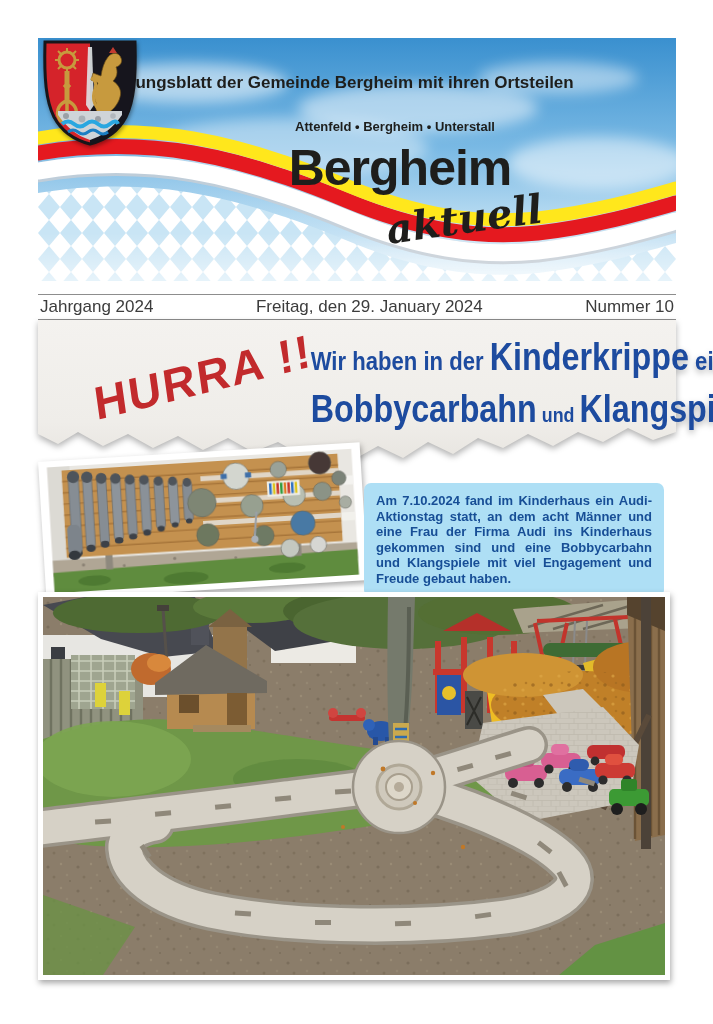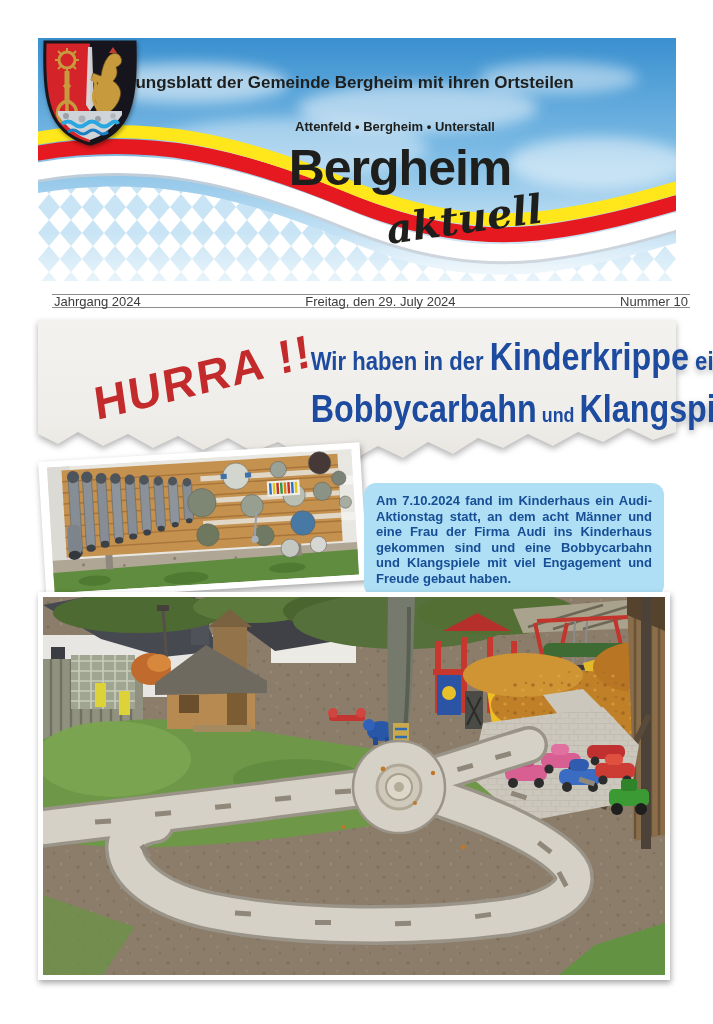--- a/index.html
+++ b/index.html
@@ -9,24 +9,24 @@
   #header{position:absolute;left:38px;top:38px;width:638px;height:243px;overflow:hidden;}
   #header svg{position:absolute;left:0;top:0;}
   .hdr-text{position:absolute;color:#1e1e1c;text-align:center;line-height:1.05;}
   #tagline{left:12px;top:36px;width:560px;font-size:17px;font-weight:bold;}
   #districts{left:227px;top:82px;width:260px;font-size:13px;font-weight:bold;}
   #title{left:244px;top:104px;width:236px;font-size:50px;font-weight:bold;letter-spacing:-1px;}
   #subtitle{left:348px;top:162px;width:130px;font-size:40px;font-weight:bold;font-style:italic;
             font-family:"DejaVu Serif",serif;transform:rotate(-8deg);}
   #coat{position:absolute;left:470px;top:78px;width:104px;height:110px;filter:drop-shadow(1px 2px 2px rgba(0,0,0,.4));}
   
-  #issuebar{position:absolute;left:52px;top:294px;width:638px;height:14px;
+  #issuebar{position:absolute;left:38px;top:294px;width:638px;height:26px;
             border-top:1px solid #8d8d8d;border-bottom:1px solid #8d8d8d;
             display:flex;justify-content:space-between;align-items:center;
-            font-size:13px;color:#3c3c3c;padding:0 2px;box-sizing:border-box;}
+            font-size:17px;color:#3c3c3c;padding:0 2px;box-sizing:border-box;}
   
   #paperwrap{position:absolute;left:38px;top:320px;width:638px;height:146px;
              filter:drop-shadow(0 3px 3px rgba(0,0,0,.3));}
   #paper{position:absolute;left:0;top:0;width:638px;height:146px;
          background:linear-gradient(180deg,#f4f2ef 0%,#efede9 70%,#e7e4df 100%);
          clip-path:polygon(0 0,638px 0,638px 112px,615px 120px,590px 108px,565px 122px,540px 112px,
            515px 126px,490px 114px,465px 128px,440px 118px,415px 134px,390px 122px,365px 138px,
            340px 126px,315px 140px,290px 128px,265px 136px,240px 122px,215px 132px,190px 118px,
            165px 130px,140px 116px,115px 128px,90px 114px,65px 126px,40px 112px,20px 124px,0 114px);}
   #hurra{position:absolute;left:40px;top:30px;width:250px;text-align:center;
@@ -38,21 +38,21 @@
   #headline .l1{line-height:42px;white-space:nowrap;}
   #headline .l2{line-height:46px;white-space:nowrap;}
   #headline .lg{font-size:38px;}
   #headline .sm{font-size:26px;}
   #headline .xs{font-size:21px;}
   
   .photo{background:#fff;box-shadow:1px 3px 6px rgba(0,0,0,.35);}
   #photo1{position:absolute;left:42px;top:452px;width:310px;height:126px;padding:6px;
           transform:rotate(-3.5deg);}
   #infobox{position:absolute;left:364px;top:483px;width:300px;box-sizing:border-box;
-           background:var(--infobox-bg,#aedff5);border-radius:12px;padding:10px 12px;
+           background:var(--infobox-bg,#aedff5);border-radius:7px;padding:10px 12px;
            font-size:13px;font-weight:bold;line-height:1.2;color:var(--infobox-text,#174e96);
            text-align:justify;}
   #photo2{position:absolute;left:38px;top:592px;width:622px;height:378px;padding:5px;}
 </style>
 </head>
 <body>
 
 <div id="page">
 
   <div id="header">
@@ -121,21 +121,21 @@
         <circle cx="60" cy="80" r="3" fill="#9aa0a6"></circle>
           <circle cx="75" cy="77" r="2.8" fill="#b2b8be"></circle>
         <path d="M24,85 q6,-5 12,0 t12,0 t12,0 t12,0 t8,0" fill="none" stroke="#2aa7e0" stroke-width="4"></path>
         <path d="M30,93 q5,-4 10,0 t10,0 t10,0 t10,0" fill="none" stroke="#1c7fc4" stroke-width="3"></path>
       </g>
     </svg>
   </div>
 
   <div id="issuebar">
     <span>Jahrgang 2024</span>
-    <span>Freitag, den 29. July 2024</span>
+    <span>Freitag, den 29. January 2024</span>
     <span>Nummer 10</span>
   </div>
 
   <div id="paperwrap">
     <div id="paper"></div>
     <div id="hurra">HURRA !!</div>
     <div id="headline">
       <div class="l1"><span class="sm">Wir haben in der </span><span class="lg">Kinderkrippe</span><span class="sm"> eine</span></div>
       <div class="l2"><span class="lg">Bobbycarbahn</span><span class="xs"> und </span><span class="lg">Klangspiele</span></div>
     </div>

